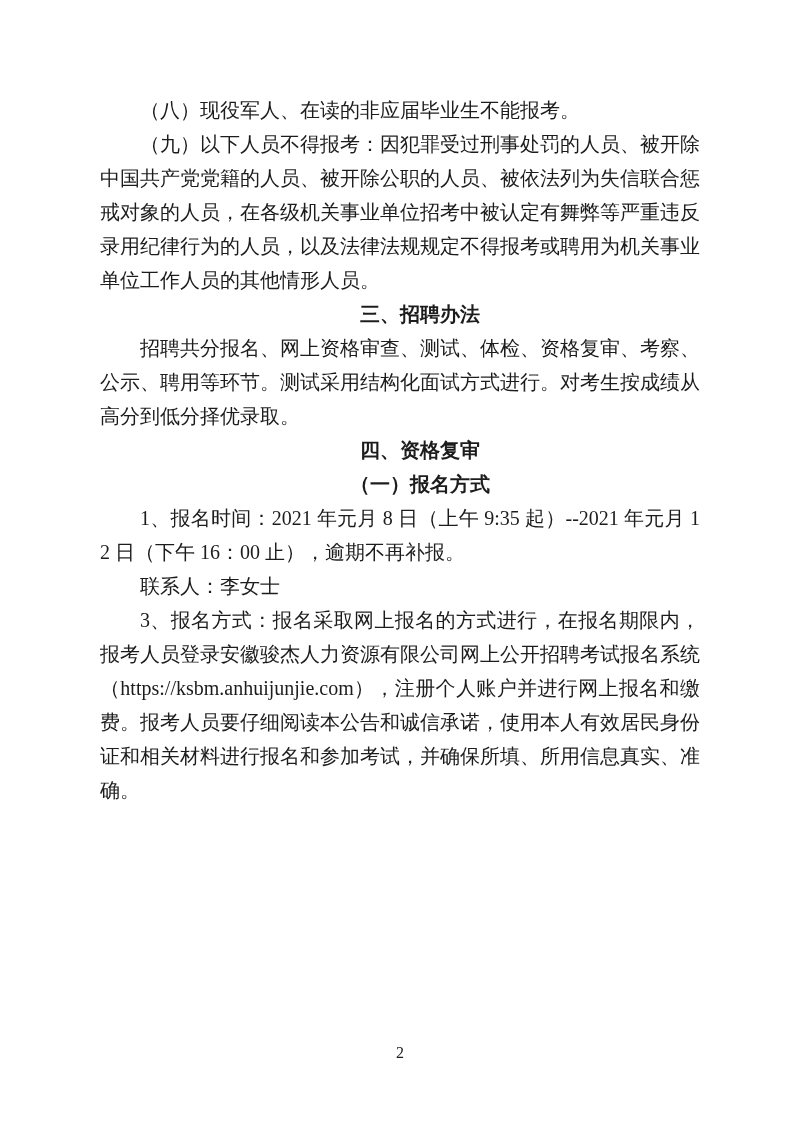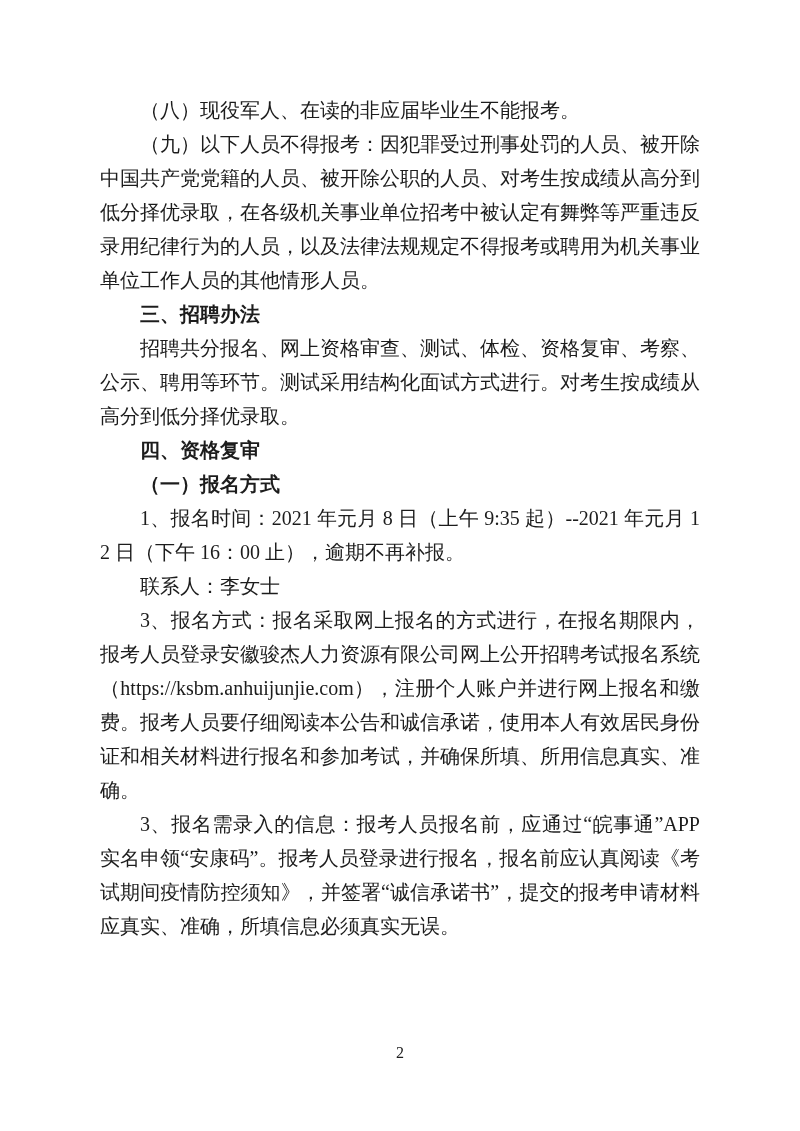--- a/index.html
+++ b/index.html
@@ -35,44 +35,43 @@
     font-size: 20px;
     line-height: 34px;
     text-align: justify;
     text-indent: 2em;
     letter-spacing: 0;
     word-break: break-all;
   }
   .doc p.heading {
     font-weight: 700;
     font-family: "DejaVu Sans", "Liberation Sans", sans-serif;
-    text-align: left;
+    text-align: center;
   }
   .footer {
     position: absolute;
     left: 0;
     right: 0;
     top: 1043px;
     text-align: center;
     font-size: 16px;
     line-height: 20px;
     color: #1c1c1c;
     font-family: "Liberation Serif", "DejaVu Serif", serif;
   }
 </style>
 </head>
 <body>
 
 <div class="page">
   <div class="doc">
     <p class="body">（八）现役军人、在读的非应届毕业生不能报考。</p>
-    <p class="body">（九）以下人员不得报考：因犯罪受过刑事处罚的人员、被开除中国共产党党籍的人员、被开除公职的人员、对考生按成绩从高分到低分择优录取，在各级机关事业单位招考中被认定有舞弊等严重违反录用纪律行为的人员，以及法律法规规定不得报考或聘用为机关事业单位工作人员的其他情形人员。</p>
+    <p class="body">（九）以下人员不得报考：因犯罪受过刑事处罚的人员、被开除中国共产党党籍的人员、被开除公职的人员、被依法列为失信联合惩戒对象的人员，在各级机关事业单位招考中被认定有舞弊等严重违反录用纪律行为的人员，以及法律法规规定不得报考或聘用为机关事业单位工作人员的其他情形人员。</p>
     <p class="heading">三、招聘办法</p>
     <p class="body">招聘共分报名、网上资格审查、测试、体检、资格复审、考察、公示、聘用等环节。测试采用结构化面试方式进行。对考生按成绩从高分到低分择优录取。</p>
     <p class="heading">四、资格复审</p>
     <p class="heading">（一）报名方式</p>
     <p class="body">1、报名时间：2021 年元月 8 日（上午 9:35 起）--2021 年元月 12 日（下午 16：00 止），逾期不再补报。</p>
     <p class="body">联系人：李女士</p>
     <p class="body">3、报名方式：报名采取网上报名的方式进行，在报名期限内，报考人员登录安徽骏杰人力资源有限公司网上公开招聘考试报名系统（https://ksbm.anhuijunjie.com），注册个人账户并进行网上报名和缴费。报考人员要仔细阅读本公告和诚信承诺，使用本人有效居民身份证和相关材料进行报名和参加考试，并确保所填、所用信息真实、准确。</p>
-    <p class="body">3、报名需录入的信息：报考人员报名前，应通过“皖事通”APP 实名申领“安康码”。报考人员登录进行报名，报名前应认真阅读《考试期间疫情防控须知》，并签署“诚信承诺书”，提交的报考申请材料应真实、准确，所填信息必须真实无误。</p>
   </div>
   <div class="footer">2</div>
 </div>
 
 </body></html>

